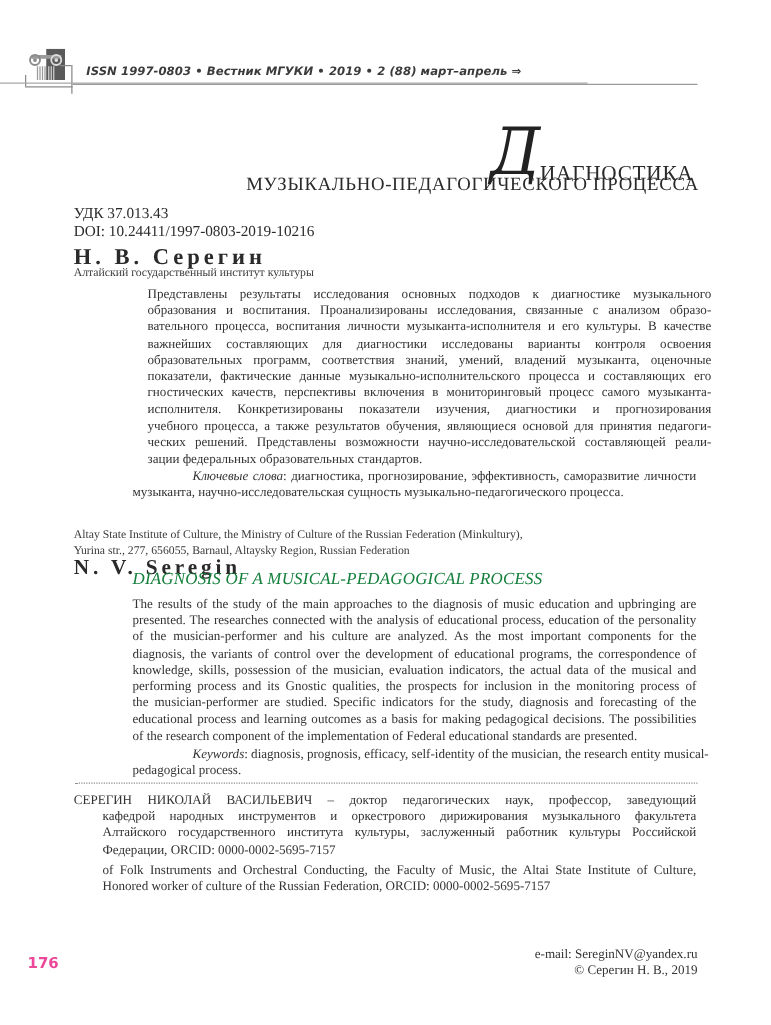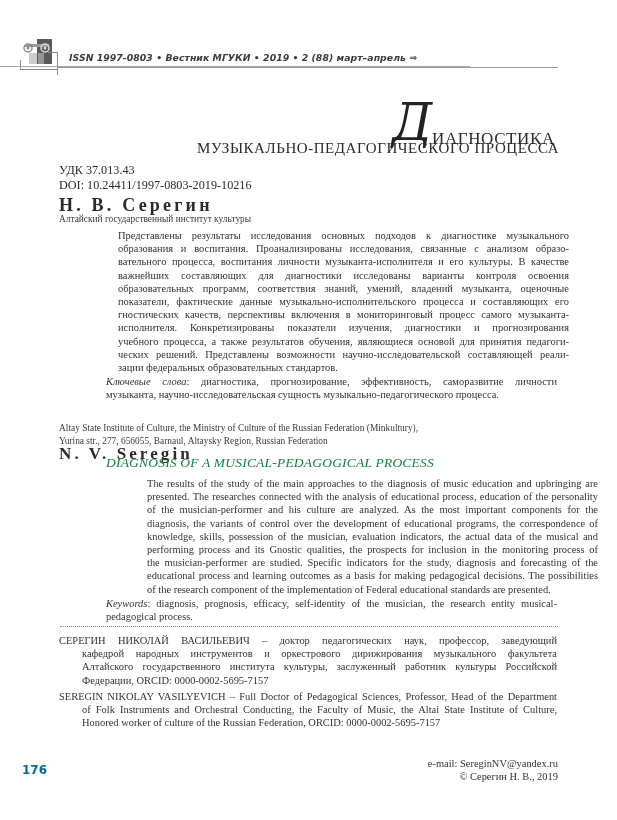--- a/index.html
+++ b/index.html
@@ -27,45 +27,45 @@
 
   .udk { left: 59px; top: 163px; font-size: 12.2px; line-height: 15px; }
   .doi { left: 59px; top: 178px; font-size: 12.2px; line-height: 15px; }
 
   .author { left: 59px; top: 197px; font-weight: bold; font-size: 18px; letter-spacing: 3.2px; line-height: 16px; }
   .affil { left: 59px; top: 213px; font-size: 9.4px; line-height: 12px; color: #3a3a3a; }
 
   .para { position: absolute; left: 106px; width: 451px; font-size: 10.45px; line-height: 13.2px; color: #333; }
   .para .ln { display: block; text-align: justify; text-align-last: justify; white-space: nowrap; height: 13.2px; overflow: visible; }
   .para .ln.last { text-align-last: left; }
-  .kw-label { font-style: italic; }
+  .kw-label { font-style: italic; margin-left: 48px; }
 
   .ru-abstract { top: 229px; margin-left: 12px; }
   .ru-keywords { top: 375px; }
 
   .en-author { left: 59px; top: 406px; font-weight: bold; font-size: 17px; letter-spacing: 3.1px; line-height: 16px; margin-top: 40px; }
   .en-affil { left: 59px; top: 422px; font-size: 9.4px; line-height: 12.6px; color: #3a3a3a; }
   .en-affil .ln { display: block; white-space: nowrap; }
   .en-title { left: 106px; top: 455px; font-size: 13.5px; font-style: italic; letter-spacing: 0.2px; white-space: nowrap; color: #15803d; }
 
-  .en-abstract { top: 477px; margin-left: 41px; }
+  .en-abstract { top: 477px; }
   .en-keywords { top: 597px; }
 
   .dotted-rule { left: 60px; top: 626px; width: 498px; height: 0; border-top: 1px dotted #8f8f8f; }
 
   .bio { position: absolute; left: 59px; width: 498px; font-size: 10.45px; line-height: 13.2px; color: #333; }
   .bio .ln { display: block; white-space: nowrap; text-align: justify; text-align-last: justify; }
   .bio .ln.indent { padding-left: 23px; }
   .bio .ln.last { text-align-last: left; }
   .bio-ru { top: 634px; }
   .bio-en { top: 690px; }
 
   .contacts { right: 59px; top: 757px; text-align: right; font-size: 10.45px; line-height: 13.2px; color: #333; }
   .contacts .ln { display: block; white-space: nowrap; }
-  .page-number { left: 22px; top: 763px; font-family: "DejaVu Sans", sans-serif; font-weight: bold; font-size: 12px; color: #0369a1; }
+  .page-number { left: 22px; top: 763px; font-family: "DejaVu Sans", sans-serif; font-weight: bold; font-size: 12px; color: #ec4899; }
 </style>
 </head>
 <body>
 
 <div class="abs logo">
   <svg width="30" height="25" viewBox="0 0 30 25">
     <rect x="15" y="0" width="15" height="25" fill="#5a5a5a"></rect>
     <rect x="3" y="5" width="24" height="3" fill="#9a9a9a"></rect>
     <circle cx="6" cy="9" r="4" fill="none" stroke="#8a8a8a" stroke-width="1.5"></circle>
     <circle cx="6" cy="9" r="1.5" fill="#8a8a8a"></circle>
@@ -148,21 +148,20 @@
 <div class="abs dotted-rule"></div>
 
 <div class="bio bio-ru">
   <span class="ln">СЕРЕГИН НИКОЛАЙ ВАСИЛЬЕВИЧ – доктор педагогических наук, профессор, заведующий</span>
   <span class="ln indent">кафедрой народных инструментов и оркестрового дирижирования музыкального факультета</span>
   <span class="ln indent">Алтайского государственного института культуры, заслуженный работник культуры Российской</span>
   <span class="ln indent last">Федерации, ORCID: 0000-0002-5695-7157</span>
 </div>
 
 <div class="bio bio-en">
-  <span class="ln">SEREGIN NIKOLAY VASILYEVICH – Full Doctor of Pedagogical Sciences, Professor, Head of the Department</span>
   <span class="ln indent">of Folk Instruments and Orchestral Conducting, the Faculty of Music, the Altai State Institute of Culture,</span>
   <span class="ln indent last">Honored worker of culture of the Russian Federation, ORCID: 0000-0002-5695-7157</span>
 </div>
 
 <div class="abs contacts">
   <span class="ln">e-mail: SereginNV@yandex.ru</span>
   <span class="ln">© Серегин Н. В., 2019</span>
 </div>
 
 <div class="abs page-number">176</div>

